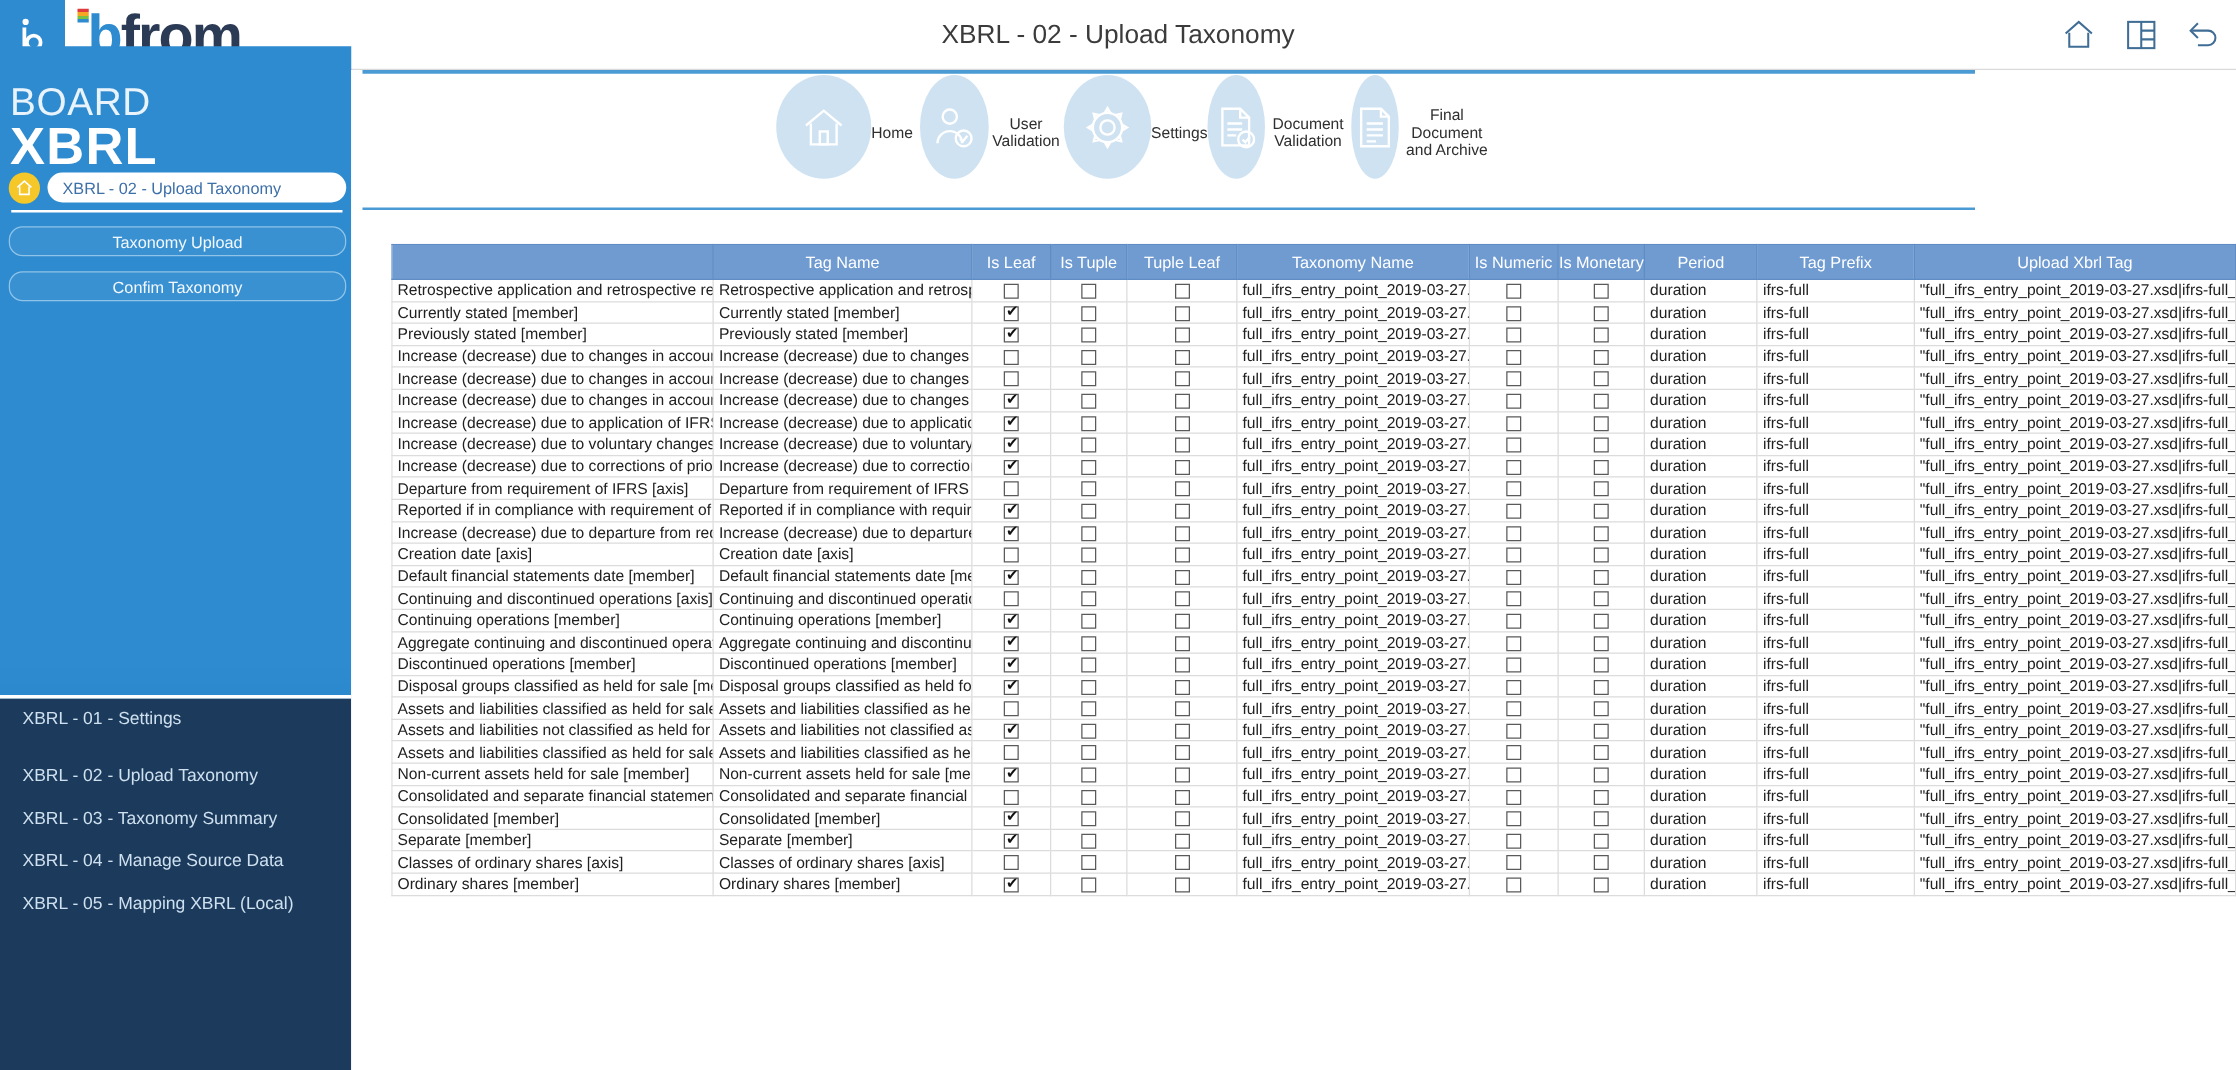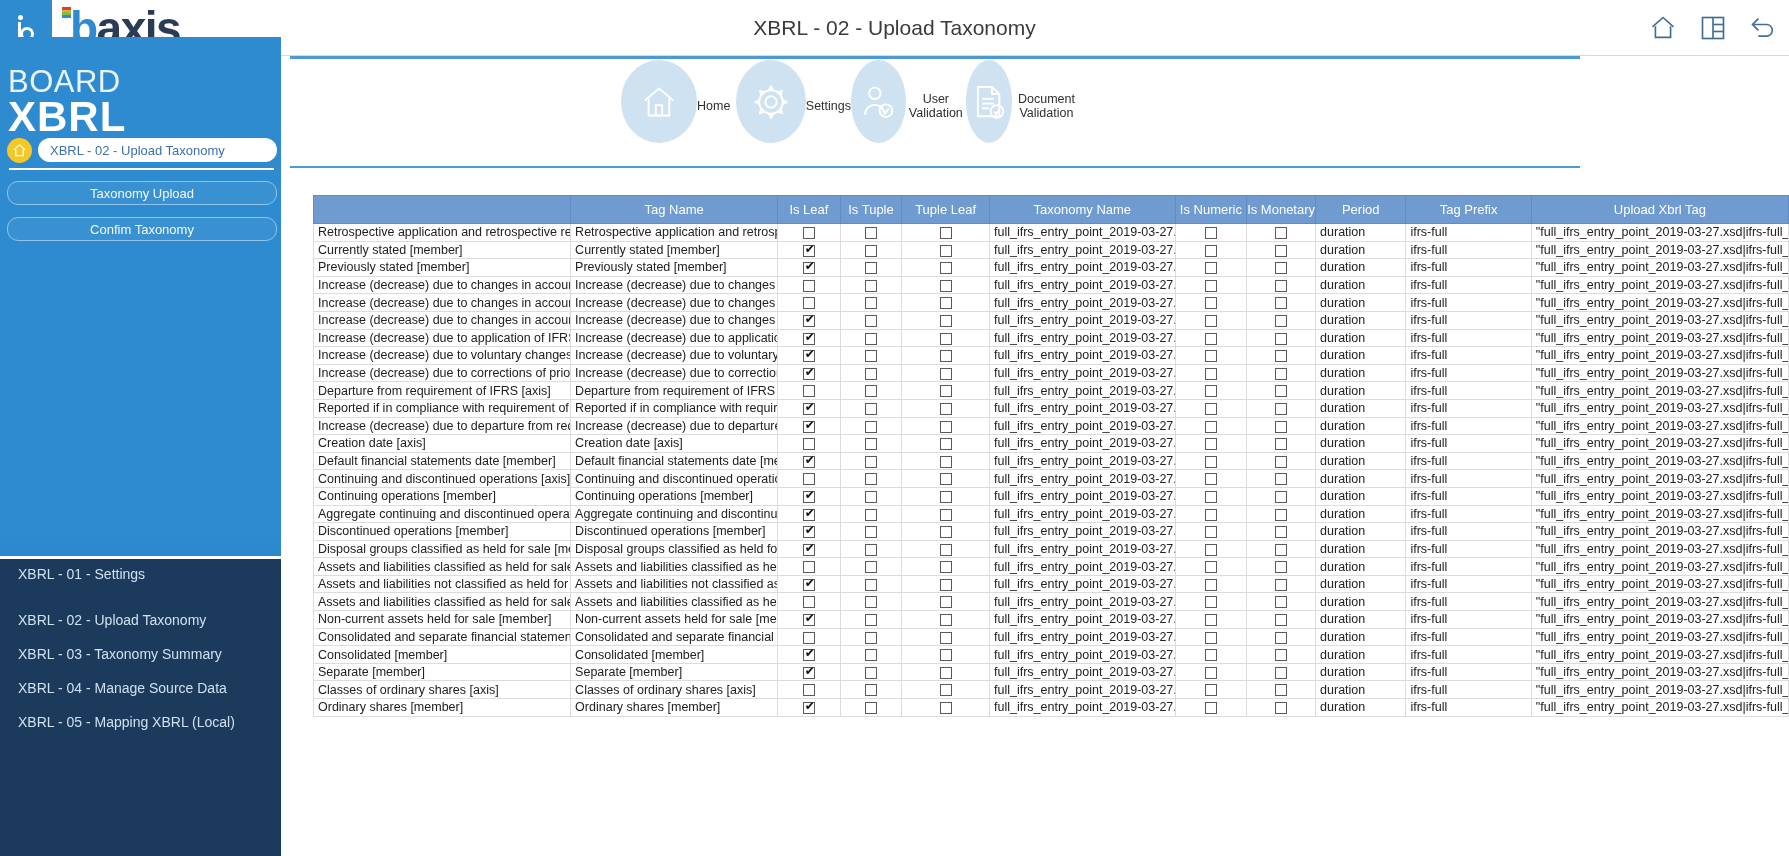--- a/index.html
+++ b/index.html
@@ -187,21 +187,21 @@
   <div id="topbar-blue-stub">
     <div class="b-mark">
       <div class="dot"></div>
         <div class="stem"></div>
         <div class="bowl"></div>
     </div>
   </div>
 
   <div id="logo">
     <div class="rainbow"></div>
-    <div class="word"><span class="b-letter">b</span><span>axis</span></div>
+    <div class="word"><span class="b-letter">b</span><span>from</span></div>
   </div>
 
   <div id="window-title">XBRL - 02 - Upload Taxonomy</div>
 
   <div id="topbar-actions">
     <svg class="tb-icon" viewBox="0 0 24 24" fill="none" stroke="#3f6d96" stroke-width="1.4">
       <path d="M3 11 L12 3 L21 11"></path>
         <path d="M5.5 10.5 V20 H18.5 V10.5"></path>
     </svg>
     <svg class="tb-icon" viewBox="0 0 24 24" fill="none" stroke="#3f6d96" stroke-width="1.4">
@@ -258,56 +258,69 @@
             <path d="M5.5 10 V20.5 H18.5 V10"></path>
             <rect x="10" y="14" width="4" height="6.5"></rect>
         </svg>
       </div>
       <div class="nav-label">Home</div>
     </div>
 
     <div class="nav-cell">
       <div class="nav-circle">
         <svg viewBox="0 0 24 24" fill="none" stroke="#ffffff" stroke-width="1.2">
-          <circle cx="12" cy="12" r="3.6"></circle>
-          <path d="M12 2.2 l1.3 2.2 h-2.6z M12 21.8 l1.3 -2.2 h-2.6z M2.2 12 l2.2 -1.3 v2.6z M21.8 12 l-2.2 -1.3 v2.6z M5.1 5.1 l2.5 .6 -1.9 1.9z M18.9 18.9 l-2.5 -.6 1.9 -1.9z M18.9 5.1 l-.6 2.5 -1.9 -1.9z M5.1 18.9 l.6 -2.5 1.9 1.9z"></path>
-          <circle cx="12" cy="12" r="7.4"></circle>
-        </svg>
-      </div>
-      <div class="nav-label">Settings</div>
-    </div>
-
-    <div class="nav-cell">
-      <div class="nav-circle">
-        <svg viewBox="0 0 24 24" fill="none" stroke="#ffffff" stroke-width="1.2">
           <circle cx="10" cy="6.5" r="3.6"></circle>
           <path d="M3.8 20 a6.2 6.2 0 0 1 12.4 0"></path>
           <circle cx="17" cy="17.5" r="4"></circle>
             <polyline points="15.2,17.6 16.6,19 18.9,16.2"></polyline>
         </svg>
       </div>
       <div class="nav-label">User Validation</div>
+    </div>
+
+    <div class="nav-cell">
+      <div class="nav-circle">
+        <svg viewBox="0 0 24 24" fill="none" stroke="#ffffff" stroke-width="1.2">
+          <circle cx="12" cy="12" r="3.6"></circle>
+          <path d="M12 2.2 l1.3 2.2 h-2.6z M12 21.8 l1.3 -2.2 h-2.6z M2.2 12 l2.2 -1.3 v2.6z M21.8 12 l-2.2 -1.3 v2.6z M5.1 5.1 l2.5 .6 -1.9 1.9z M18.9 18.9 l-2.5 -.6 1.9 -1.9z M18.9 5.1 l-.6 2.5 -1.9 -1.9z M5.1 18.9 l.6 -2.5 1.9 1.9z"></path>
+          <circle cx="12" cy="12" r="7.4"></circle>
+        </svg>
+      </div>
+      <div class="nav-label">Settings</div>
     </div>
 
     <div class="nav-cell">
       <div class="nav-circle">
         <svg viewBox="0 0 24 24" fill="none" stroke="#ffffff" stroke-width="1.2">
           <path d="M5 2.5 h9 l4.5 4.5 v14 h-13.5z"></path>
             <polyline points="14,2.5 14,7 18.5,7"></polyline>
           <line x1="7.5" y1="10" x2="15" y2="10"></line>
             <line x1="7.5" y1="13" x2="15" y2="13"></line>
             <line x1="7.5" y1="16" x2="12" y2="16"></line>
           <circle cx="17" cy="18" r="4"></circle>
             <polyline points="15.2,18.1 16.6,19.5 18.9,16.7"></polyline>
         </svg>
       </div>
       <div class="nav-label">Document Validation</div>
     </div>
 
 
+    <div class="nav-cell">
+      <div class="nav-circle">
+        <svg viewBox="0 0 24 24" fill="none" stroke="#ffffff" stroke-width="1.2">
+          <path d="M5 2.5 h10 l4 4 v15 h-14z"></path>
+            <polyline points="15,2.5 15,6.5 19,6.5"></polyline>
+          <line x1="7.8" y1="10" x2="16" y2="10"></line>
+            <line x1="7.8" y1="13" x2="16" y2="13"></line>
+          <line x1="7.8" y1="16" x2="16" y2="16"></line>
+            <line x1="7.8" y1="19" x2="12.5" y2="19"></line>
+        </svg>
+      </div>
+      <div class="nav-label">Final Document and Archive</div>
+    </div>
 
   </div>
   <div id="nav-bottom-rule"></div>
 
   <div id="grid-wrap">
     <table class="grid">
       <colgroup>
         <col class="colw-0">
           <col class="colw-1">
           <col class="colw-2">

